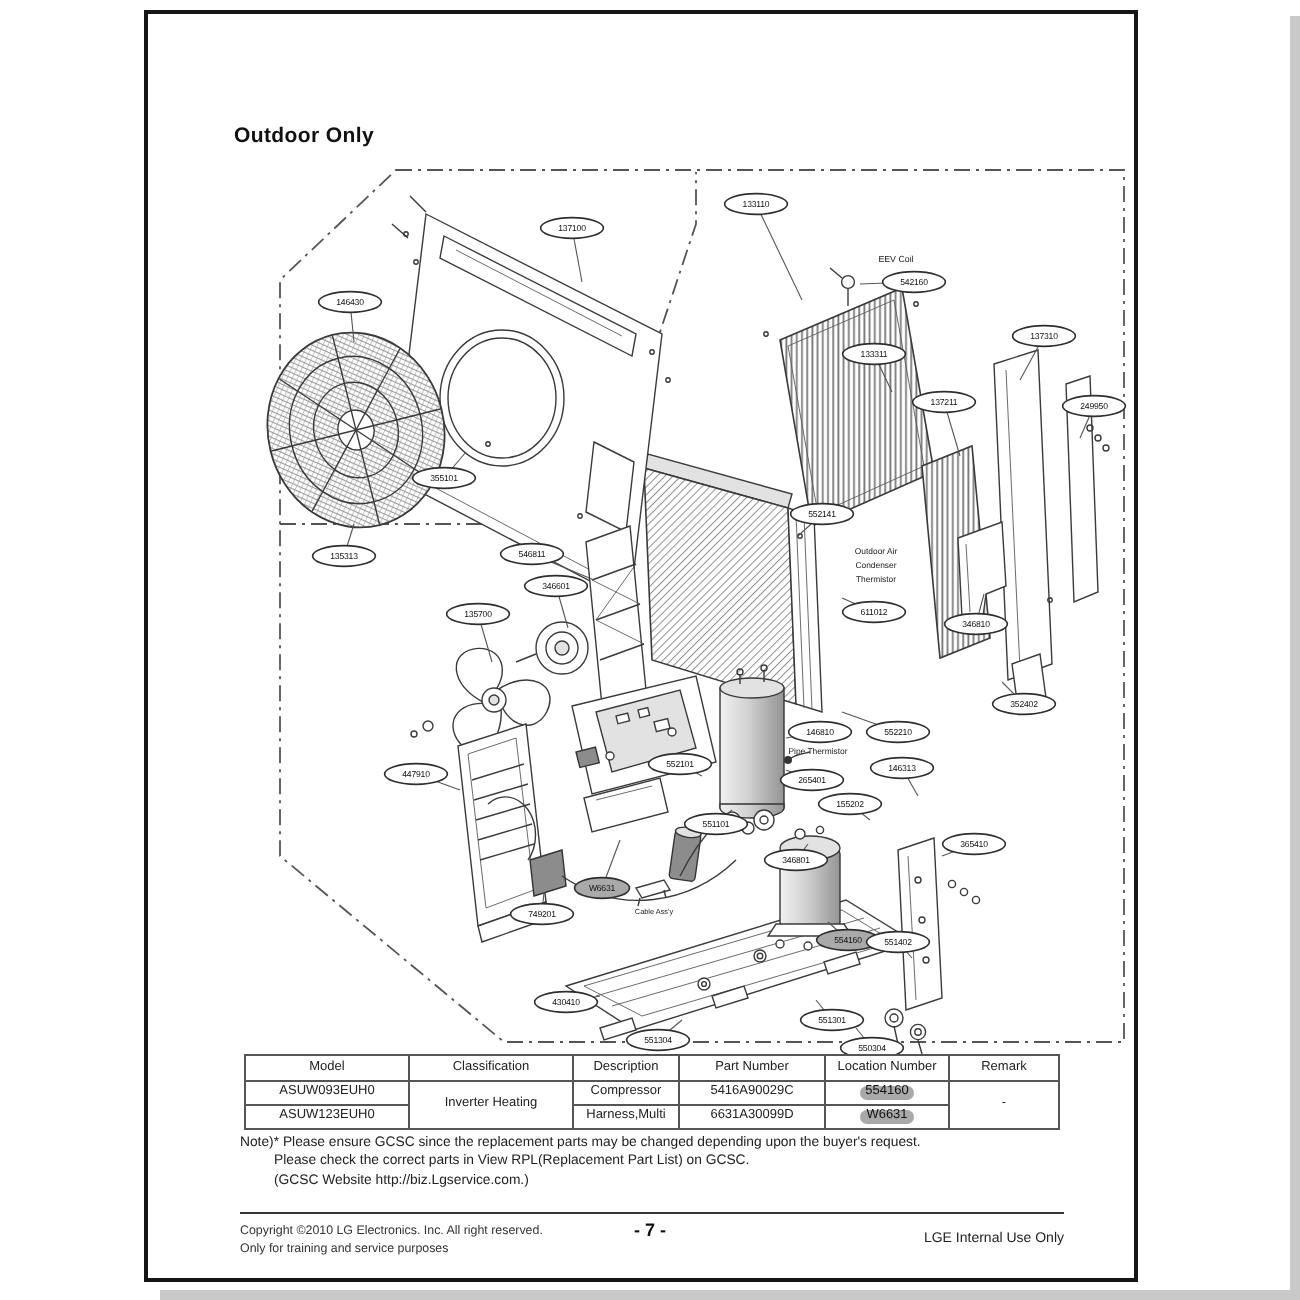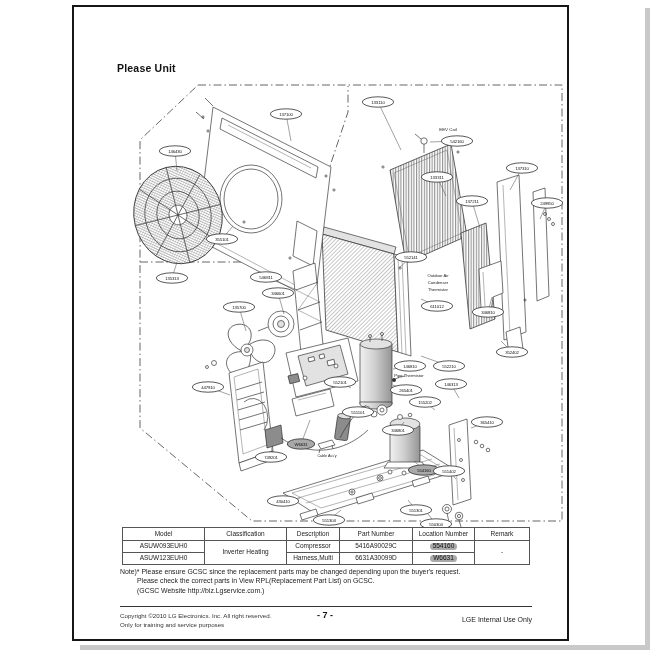--- a/index.html
+++ b/index.html
@@ -42,21 +42,21 @@
   .footer-center{position:absolute;left:298px;top:610px;width:54px;text-align:center;font-size:9px;font-weight:bold;color:#111;}
   .footer-right{position:absolute;left:410px;top:616px;width:122px;text-align:right;font-size:7px;color:#222;}
 </style>
 </head>
 <body>
 
 <div class="page"></div>
 <div class="scan-edge-r"></div>
 <div class="scan-edge-b"></div>
 
-<div class="page-title">Please Unit</div>
+<div class="page-title">Outdoor Only</div>
 
 <svg id="diagram" width="650" height="650" viewBox="0 0 650 650" xmlns="http://www.w3.org/2000/svg">
   <defs>
     <pattern id="hatch" width="2.8" height="2.8" patternUnits="userSpaceOnUse" patternTransform="rotate(45)">
       <rect width="2.8" height="2.8" fill="#fff"></rect>
       <line x1="0" y1="0" x2="0" y2="2.8" stroke="#909090" stroke-width="1"></line>
     </pattern>
     <pattern id="slats" width="2.6" height="2.6" patternUnits="userSpaceOnUse">
       <rect width="2.6" height="2.6" fill="#fff"></rect>
       <line x1="0.6" y1="0" x2="0.6" y2="2.6" stroke="#7a7a7a" stroke-width="0.9"></line>

